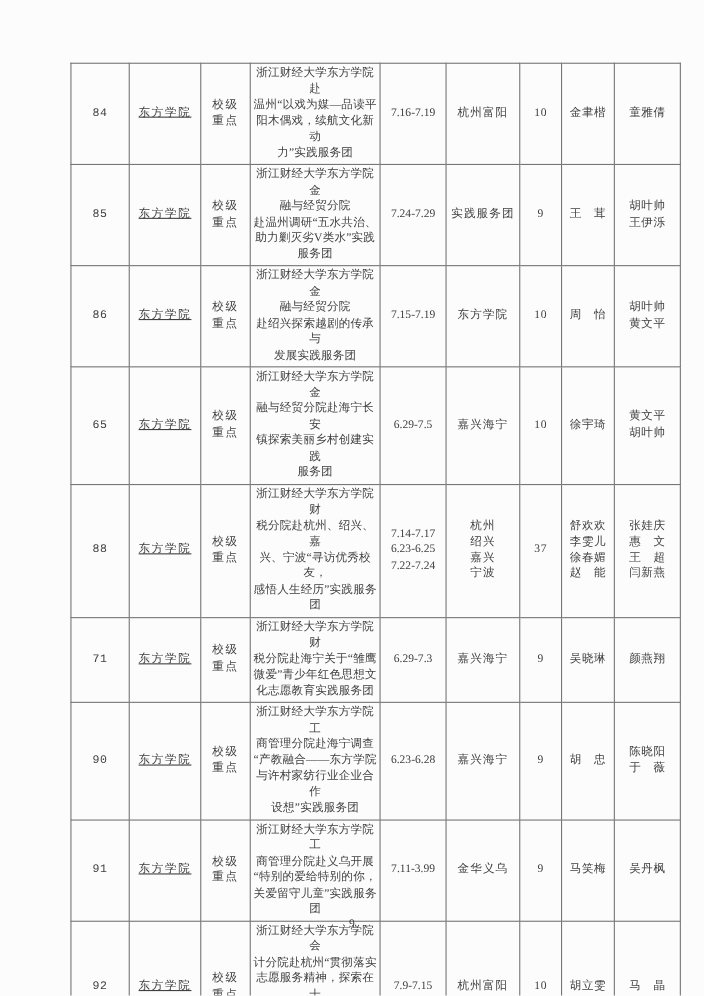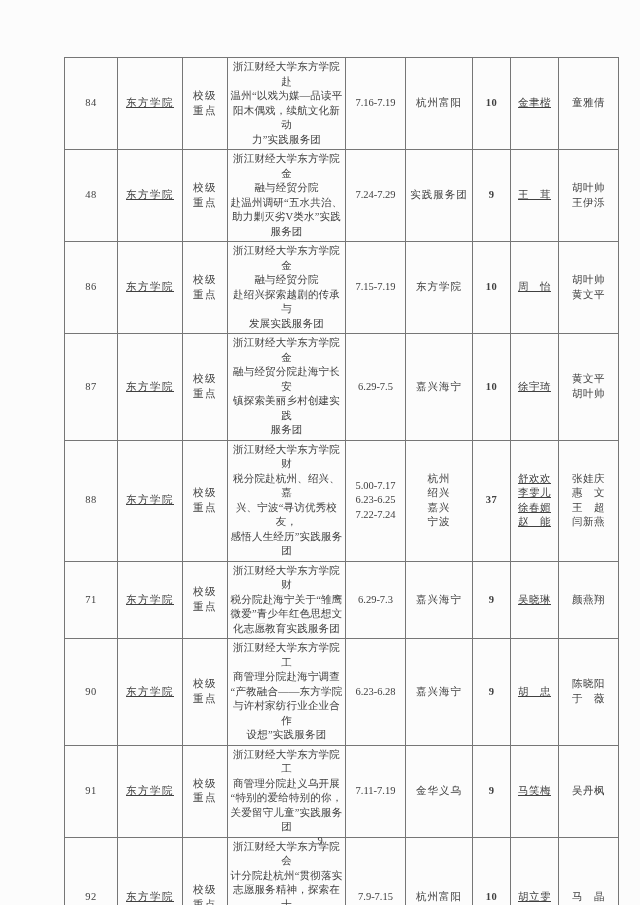--- a/index.html
+++ b/index.html
@@ -16,28 +16,28 @@
     position:absolute;left:64px;top:57px;width:554px;
     border-collapse:collapse;table-layout:fixed;
   }
   table.teams td{
     border:1px solid #767676;
     text-align:center;vertical-align:middle;
     font-size:10.5px;line-height:14.5px;
     white-space:pre-line;
     padding:2px 1px;overflow:hidden;
   }
-  td.c-num{font-size:10px;letter-spacing:0.5px;}
+  td.c-num{font-size:10px;letter-spacing:0.5px;font-family:Liberation Mono, monospace;}
   td.c-college{letter-spacing:1.5px;text-decoration:underline;}
   td.c-level{letter-spacing:1.5px;}
   td.c-name{letter-spacing:0.2px;margin-left:43px;}
   td.c-date{letter-spacing:0;font-size:10px;}
   td.c-loc{letter-spacing:1px;}
-  td.c-count{font-size:10px;letter-spacing:0.5px;font-weight:bold;}
-  td.c-leader{letter-spacing:0.5px;text-decoration:underline;}
+  td.c-count{font-size:10px;letter-spacing:0.5px;}
+  td.c-leader{letter-spacing:0.5px;}
   td.c-other{letter-spacing:0.5px;}
   .page-num{
     position:absolute;left:0;top:835px;width:640px;
     text-align:center;font-size:10.5px;color:#444;
   }
 </style>
 </head>
 <body>
 
 <div class="doc-page">
@@ -64,21 +64,21 @@
 温州“以戏为媒—品读平
 阳木偶戏，续航文化新动
 力”实践服务团</td>
           <td class="c-date">7.16-7.19</td>
           <td class="c-loc">杭州富阳</td>
           <td class="c-count">10</td>
           <td class="c-leader">金聿楷</td>
           <td class="c-other">童雅倩</td>
         </tr>
         <tr style="height: 85px;">
-          <td class="c-num">48</td>
+          <td class="c-num">85</td>
           <td class="c-college">东方学院</td>
           <td class="c-level">校级
 重点</td>
           <td class="c-name">浙江财经大学东方学院金
 融与经贸分院
 赴温州调研“五水共治、
 助力剿灭劣V类水”实践
 服务团</td>
           <td class="c-date">7.24-7.29</td>
           <td class="c-loc">实践服务团</td>
@@ -97,21 +97,21 @@
 赴绍兴探索越剧的传承与
 发展实践服务团</td>
           <td class="c-date">7.15-7.19</td>
           <td class="c-loc">东方学院</td>
           <td class="c-count">10</td>
           <td class="c-leader">周　怡</td>
           <td class="c-other">胡叶帅
 黄文平</td>
         </tr>
         <tr style="height: 63px;">
-          <td class="c-num">87</td>
+          <td class="c-num">65</td>
           <td class="c-college">东方学院</td>
           <td class="c-level">校级
 重点</td>
           <td class="c-name">浙江财经大学东方学院金
 融与经贸分院赴海宁长安
 镇探索美丽乡村创建实践
 服务团</td>
           <td class="c-date">6.29-7.5</td>
           <td class="c-loc">嘉兴海宁</td>
           <td class="c-count">10</td>
@@ -122,21 +122,21 @@
         <tr style="height: 90px;">
           <td class="c-num">88</td>
           <td class="c-college">东方学院</td>
           <td class="c-level">校级
 重点</td>
           <td class="c-name">浙江财经大学东方学院财
 税分院赴杭州、绍兴、嘉
 兴、宁波“寻访优秀校友，
 感悟人生经历”实践服务
 团</td>
-          <td class="c-date">5.00-7.17
+          <td class="c-date">7.14-7.17
 6.23-6.25
 7.22-7.24</td>
           <td class="c-loc">杭州
 绍兴
 嘉兴
 宁波</td>
           <td class="c-count">37</td>
           <td class="c-leader">舒欢欢
 李雯儿
 徐春媚
@@ -181,21 +181,21 @@
         <tr style="height: 89px;">
           <td class="c-num">91</td>
           <td class="c-college">东方学院</td>
           <td class="c-level">校级
 重点</td>
           <td class="c-name">浙江财经大学东方学院工
 商管理分院赴义乌开展
 “特别的爱给特别的你，
 关爱留守儿童”实践服务
 团</td>
-          <td class="c-date">7.11-7.19</td>
+          <td class="c-date">7.11-3.99</td>
           <td class="c-loc">金华义乌</td>
           <td class="c-count">9</td>
           <td class="c-leader">马笑梅</td>
           <td class="c-other">吴丹枫</td>
         </tr>
         <tr style="height: 76px;">
           <td class="c-num">92</td>
           <td class="c-college">东方学院</td>
           <td class="c-level">校级
 重点</td>

